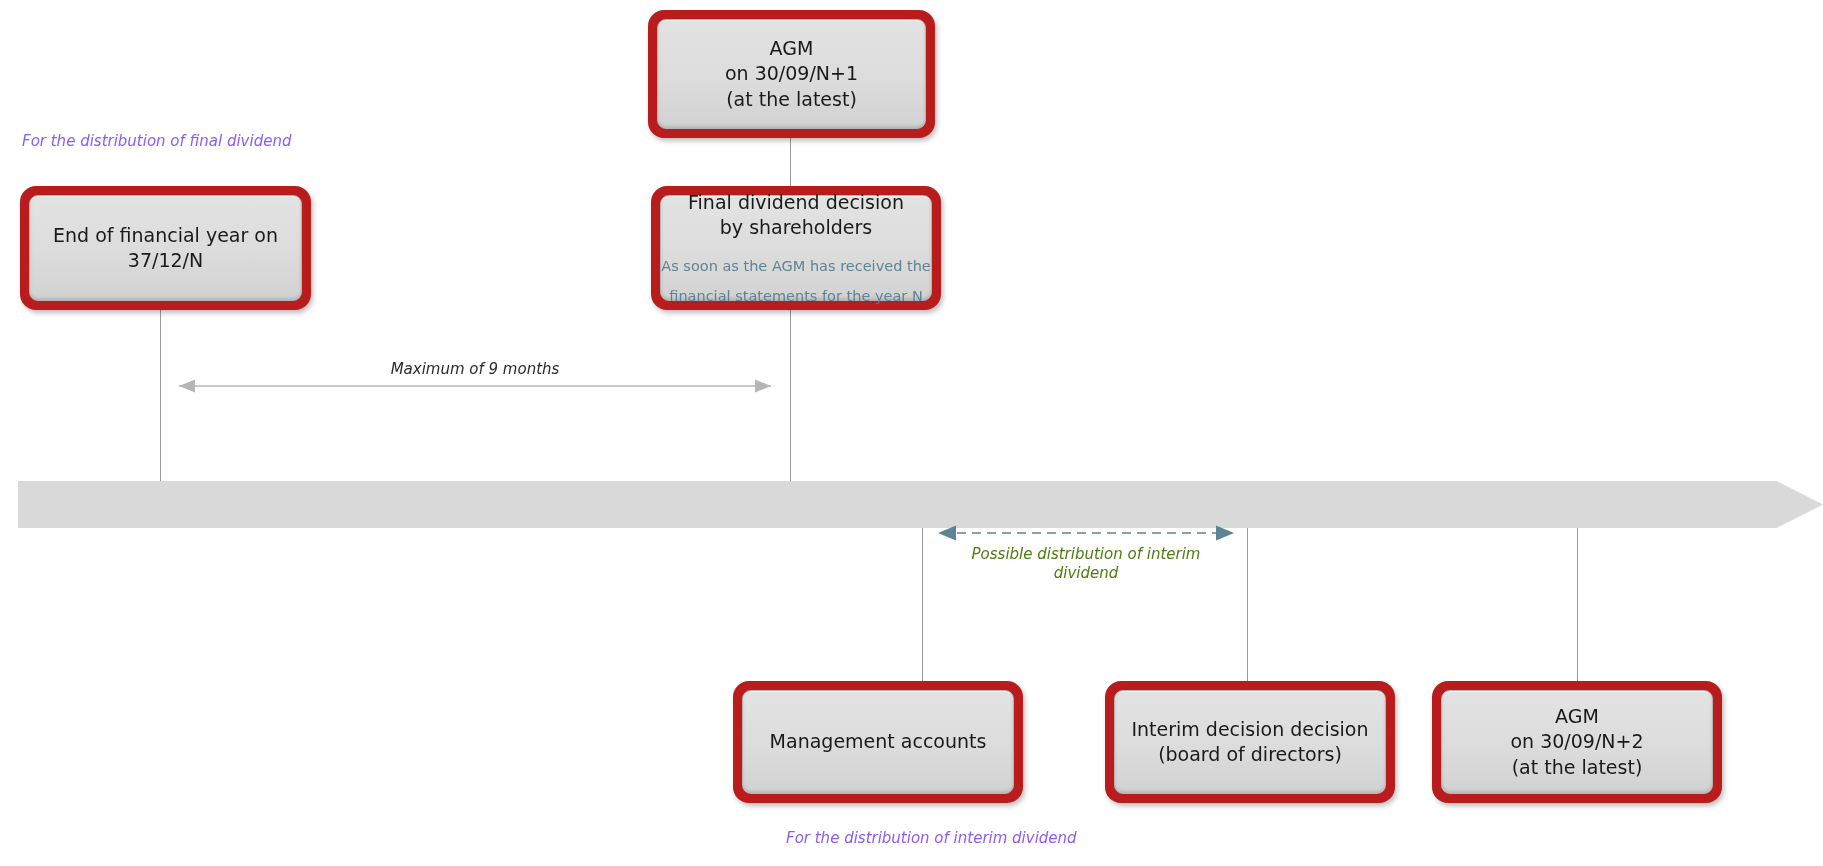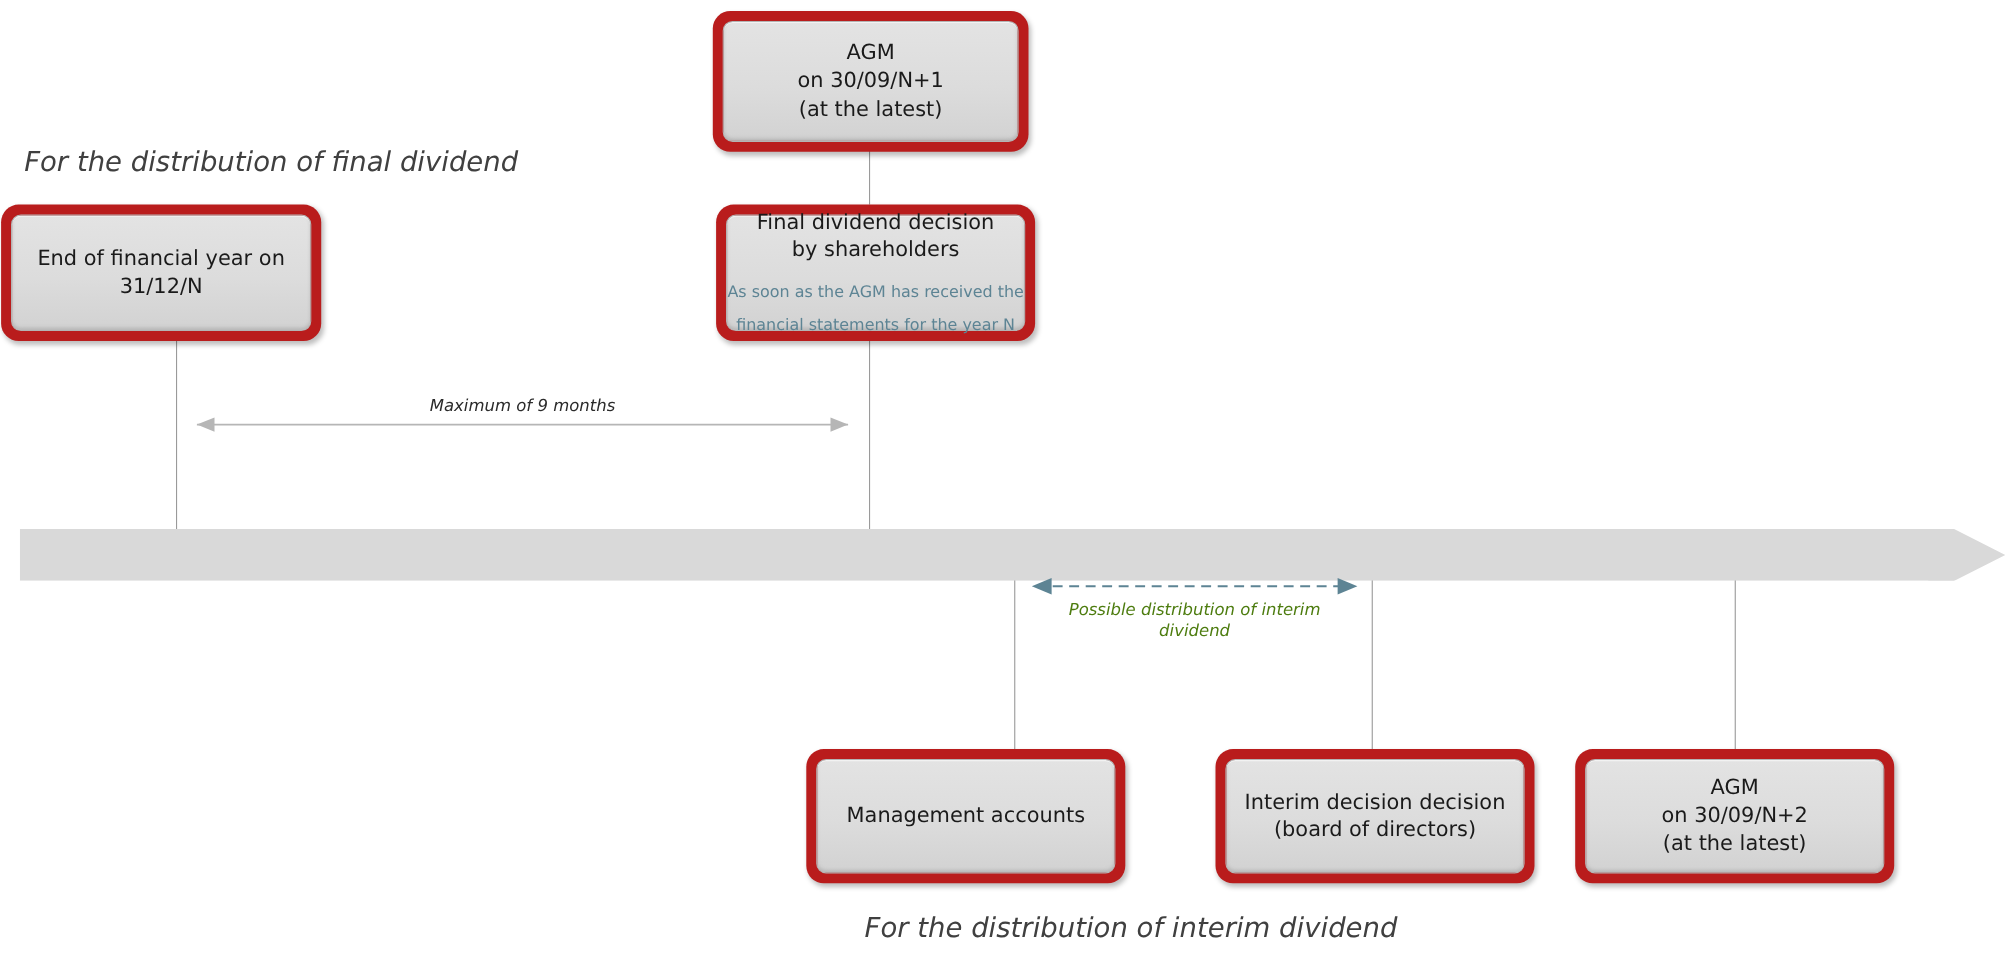--- a/index.html
+++ b/index.html
@@ -86,22 +86,22 @@
     line-height: 1.25;
     white-space: pre-line;
   }
   .measure-label.gray { color: #2b2b2b; }
   .measure-label.teal { color: #4d7c0f; }
 
   
   .caption {
     position: absolute;
     font-style: italic;
-    font-size: 25px;
-    color: #404040;
+    font-size: 15px;
+    color: #8b5cf6;
     white-space: nowrap;
   }
 </style>
 </head>
 <body>
 
 <div class="canvas">
 
   <div class="caption" style="left:22px; top:132px;">For the distribution of final dividend</div>
 
@@ -132,24 +132,24 @@
   <div class="measure-label teal" style="left:956px; top:545px; width:260px;">Possible distribution of interim dividend</div>
 
   <div class="node" style="left:648px; top:10px; width:287px; height:128px;">
     <div class="panel">
       <span class="line">AGM</span>
       <span class="line">on 30/09/N+1</span>
       <span class="line">(at the latest)</span>
     </div>
   </div>
 
-  <div class="node" style="left:1px; top:186px; width:291px; height:124px;">
+  <div class="node" style="left:20px; top:186px; width:291px; height:124px;">
     <div class="panel">
       <span class="line">End of financial year on</span>
-      <span class="line">31/12/N</span>
+      <span class="line">37/12/N</span>
     </div>
   </div>
 
   <div class="node" style="left:651px; top:186px; width:290px; height:124px;">
     <div class="panel">
       <span class="line">Final dividend decision</span>
       <span class="line">by shareholders</span>
       <span class="sub">As soon as the AGM has received the</span>
       <span class="sub" style="margin-top:12px;">financial statements for the year N</span>
     </div>

